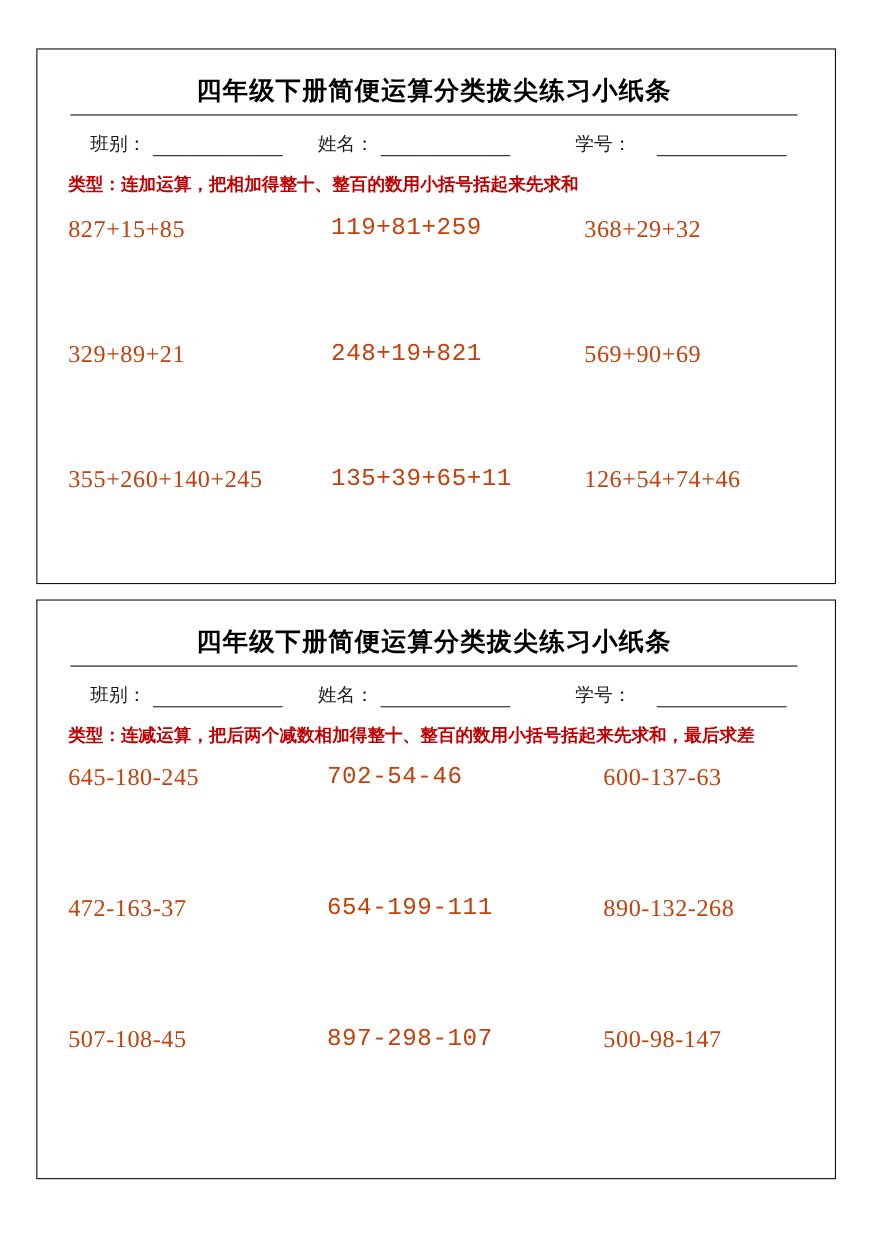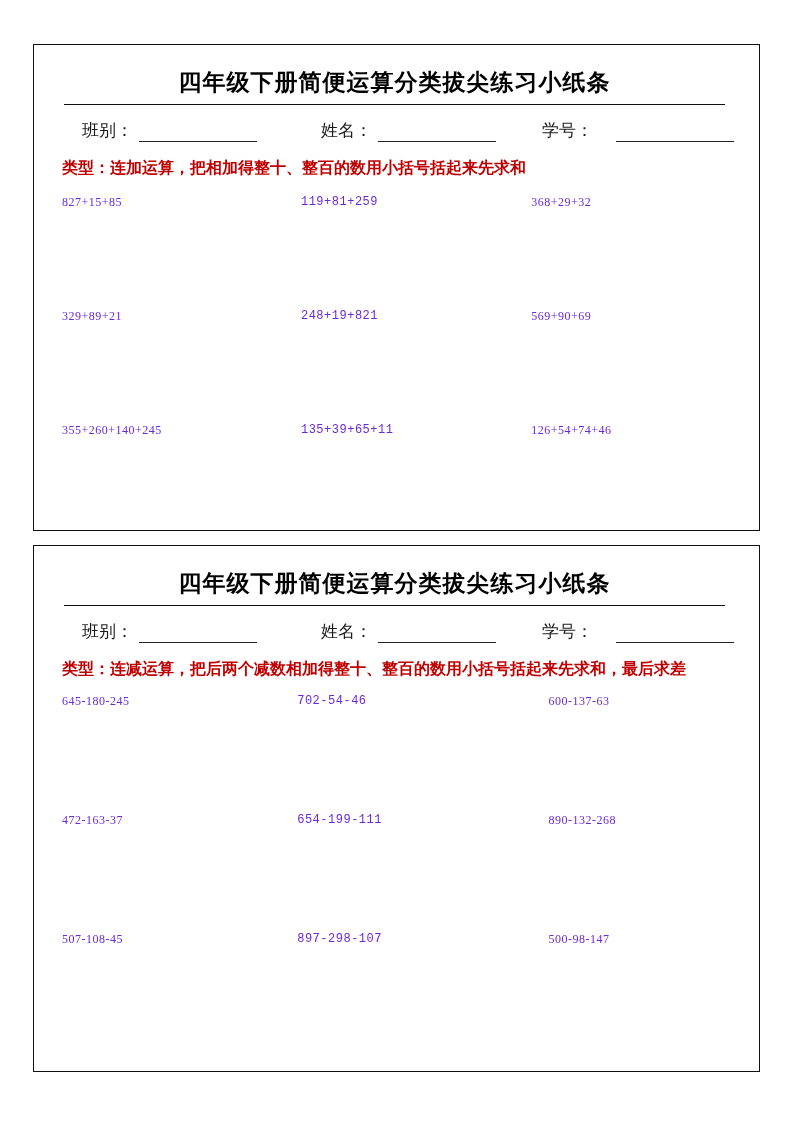--- a/index.html
+++ b/index.html
@@ -64,44 +64,44 @@
     font-weight: 500;
   }
   .field-blank {
     display: inline-block;
     border-bottom: 1.3px solid #222;
     width: 118px;
     height: 17px;
     margin-left: 6px;
   }
   .field.cls { margin-left: 18px; justify-content: space-between; }
-  .field.name { margin-left: 64px; }
-  .field.sid { margin-left: 46px; gap: 17px; }
+  .field.name { margin-left: 32px; }
+  .field.sid { margin-left: 59px; gap: 17px; }
 
   .type-line {
     color: #c00000;
     font-family: "DejaVu Serif", "Liberation Serif", serif;
     font-weight: bold;
     font-size: 16px;
     line-height: 1.55;
     margin: 14px 4px 0 4px;
   }
 
   .problems {
     margin: 10px 4px 0 4px;
   }
   .prow {
     display: flex;
     align-items: flex-start;
   }
   .prow .cell {
-    font-size: 12px;
+    font-size: 22px;
     font-family: "Liberation Serif", "DejaVu Serif", serif;
     letter-spacing: 0.5px;
-    color: #6d28d9;
+    color: #c2410c;
     white-space: nowrap;
   }
   .prow .cell.c1 { width: 244px; }
   .prow .cell.c2 { width: 235px; font-family: Liberation Mono, monospace; }
   .prow .cell.c3 { width: 200px; }
 
   
   .first .prow { height: 114px; }
   .first .prow:first-child { padding-top: 4px; }
   .second .prow { height: 119px; gap: 21px; }

